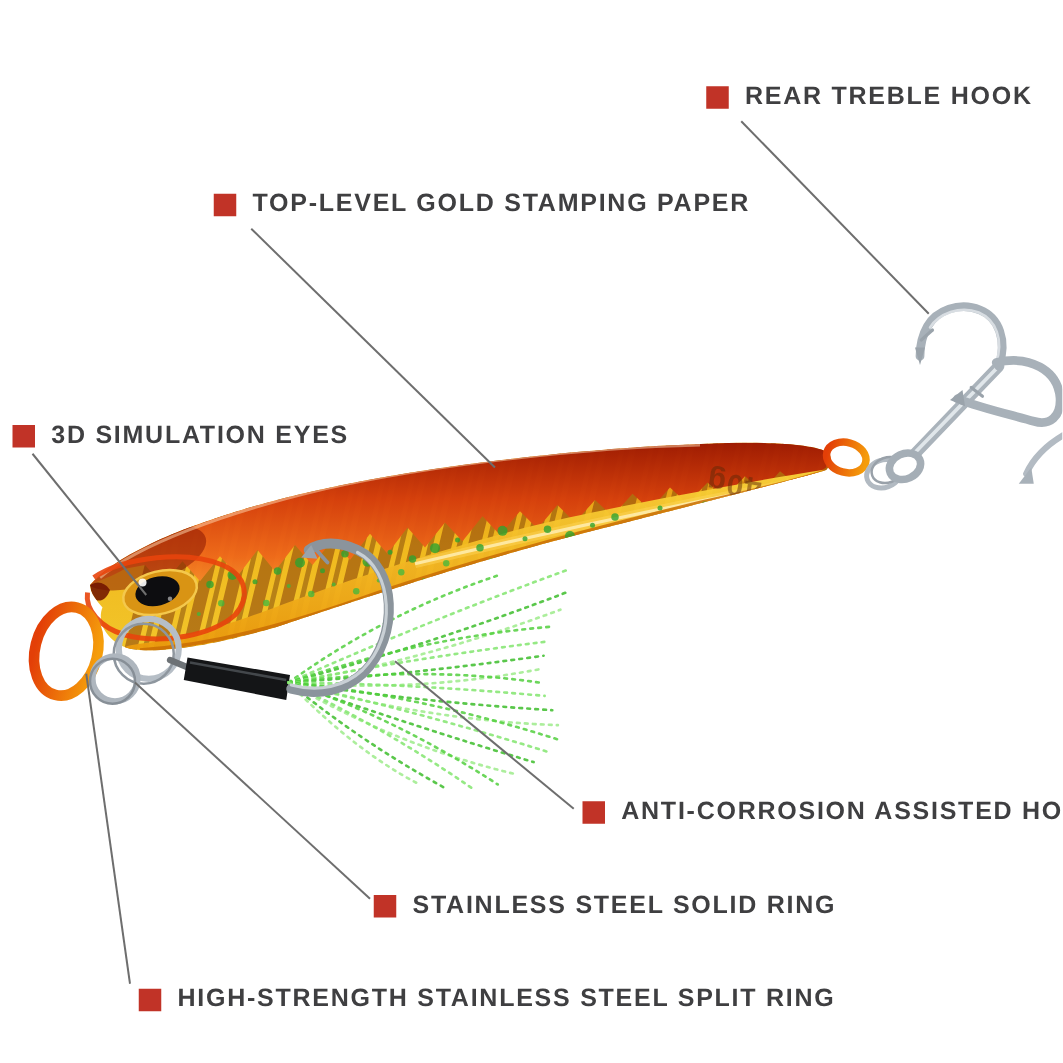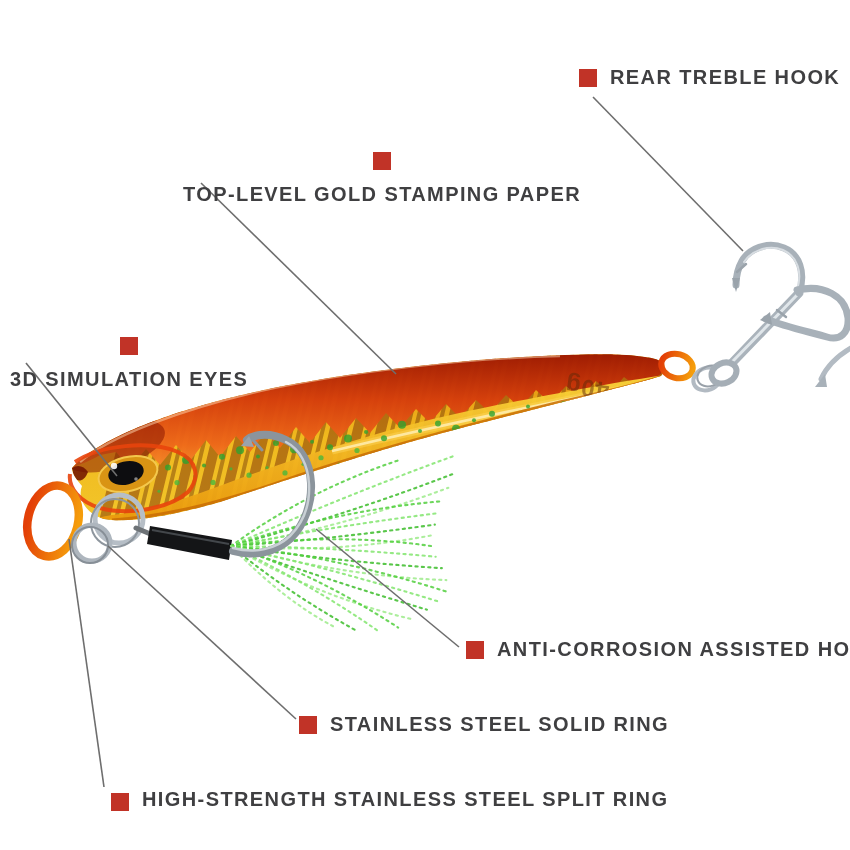--- a/index.html
+++ b/index.html
@@ -2,26 +2,26 @@
 <html style="--accent-red: #c13327; --label-text: #3f3f41; --callout-line: #6e6e6e; --body-red: #dd4410; --body-gold: #eda719; --belly-yellow: #f6c826; --flash-green: #57d043; --hook-silver: #a8b1b9; --cord-black: #141517; --eye-black: #0d0d10; --ring-orange: #e8470c; --page-bg: #ffffff;"><head>
 <meta charset="utf-8">
 <style>
   html,body{margin:0;padding:0;background:#fff;}
   .canvas{position:relative;width:850px;height:850px;background:var(--page-bg,#fff);overflow:hidden;
           font-family:"Liberation Sans",sans-serif;}
   #art{position:absolute;left:0;top:0;}
   .callout-label{position:absolute;display:flex;align-items:center;gap:13px;white-space:nowrap;}
   .bullet{width:18px;height:18px;background:var(--accent-red,#c13327);flex:0 0 auto;}
   .label-text{font-size:20px;font-weight:600;letter-spacing:1.4px;color:var(--label-text,#3f3f41);}
-  #label-treble{left:579px;top:66px;text-align:right;}
-  #label-gold{left:183px;top:152px;flex-direction:column;}
-  #label-eyes{left:10px;top:337px;flex-direction:column;}
+  #label-treble{left:565px;top:66px;text-align:right;}
+  #label-gold{left:171px;top:152px;}
+  #label-eyes{left:10px;top:337px;}
   #label-assist{left:466px;top:638px;}
   #label-solid{left:299px;top:713px;align-items:center;}
-  #label-split{left:111px;top:788px;align-items:flex-end;}
+  #label-split{left:111px;top:788px;}
   .callout{stroke:var(--callout-line,#6e6e6e);stroke-width:1.6;}
   .fiber{fill:none;stroke-width:2.1;stroke-dasharray:2.2 4.2;opacity:.85;stroke-linecap:round;}
   .stripe{stroke-linecap:round;}
   .hookline{fill:none;stroke-linecap:round;stroke-linejoin:round;}
 </style>
 </head>
 <body>
 
 <div class="canvas">
 

